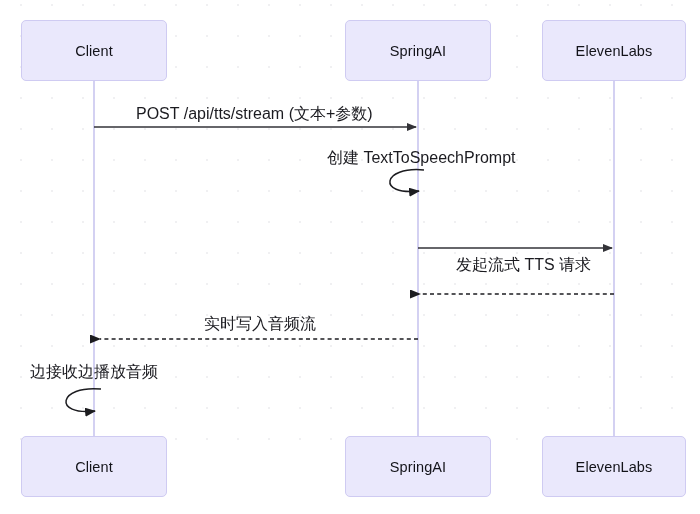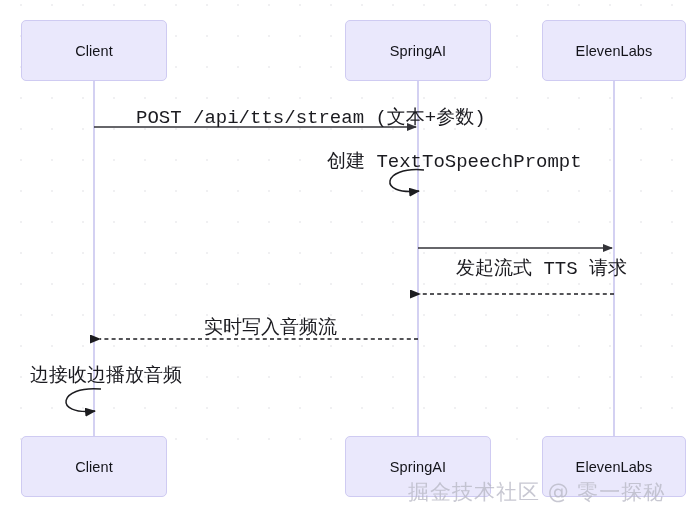--- a/index.html
+++ b/index.html
@@ -42,24 +42,24 @@
   }
   .actor-label {
     font-size: 14.5px;
     color: #131319;
     font-family: "Liberation Sans", "DejaVu Sans", sans-serif;
     letter-spacing: .1px;
     white-space: nowrap;
   }
   .msg-label {
     position: absolute;
-    font-size: 19px;
+    font-size: 16px;
     color: #1b1b20;
     white-space: nowrap;
-    font-family: Liberation Mono, monospace;
+    font-family: Liberation Sans, sans-serif;
   }
   .watermark {
     position: absolute;
     font-size: 21px;
     color: #b9b9c6;
     opacity: .78;
     white-space: nowrap;
     font-family: "DejaVu Sans", "Liberation Sans", sans-serif;
     letter-spacing: 1px;
   }
@@ -148,15 +148,14 @@
 
   <div class="msg-label" style="left:327px; top:148px;">创建 TextToSpeechPrompt</div>
 
   <div class="msg-label" style="left:456px; top:223px;margin-top:32px;">发起流式 TTS 请求</div>
 
 
   <div class="msg-label" style="left:204px; top:314px;">实时写入音频流</div>
 
   <div class="msg-label" style="left:30px; top:362px;">边接收边播放音频</div>
 
-  <div class="watermark" style="left:408px; top:478px;">掘金技术社区 @ 零一探秘</div>
 
 </div>
 
 </body></html>

